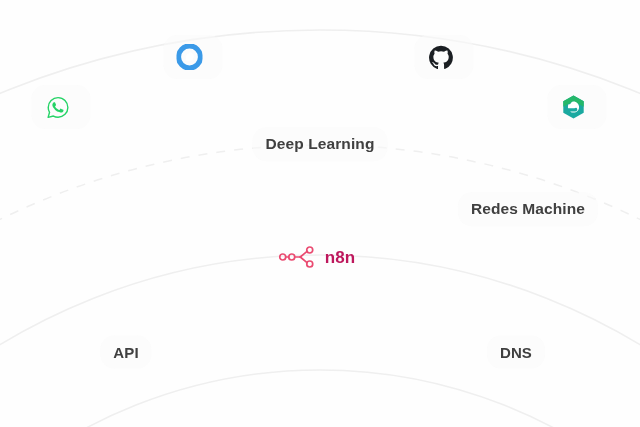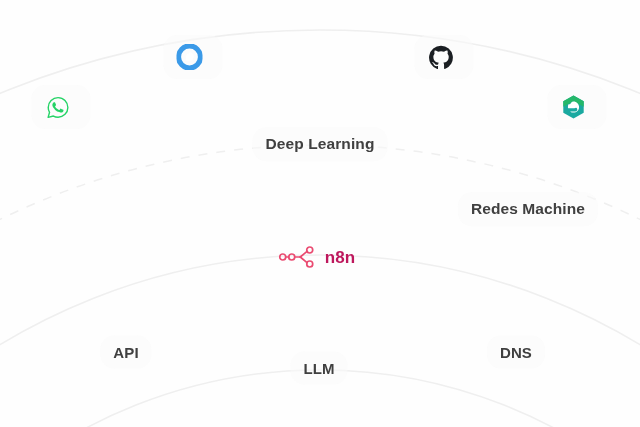--- a/index.html
+++ b/index.html
@@ -135,21 +135,18 @@
         <path d="M21.5 11 28.3 16.6" stroke-linecap="round"></path>
       </svg>
     </span>
     <span class="node-label">n8n</span>
   </div>
 
   <div class="node node-card" id="node-api" style="left:126px;top:352px;">
     <span class="node-label small">API</span>
   </div>
 
-  <div class="node node-card" id="node-llm" style="left:319px;top:368px;">
-    <span class="node-label small">LLM</span>
-  </div>
 
   <div class="node node-card" id="node-dns" style="left:516px;top:332px;margin-top:20px;">
     <span class="node-label small">DNS</span>
   </div>
 
 </div>
 
 </body></html>

